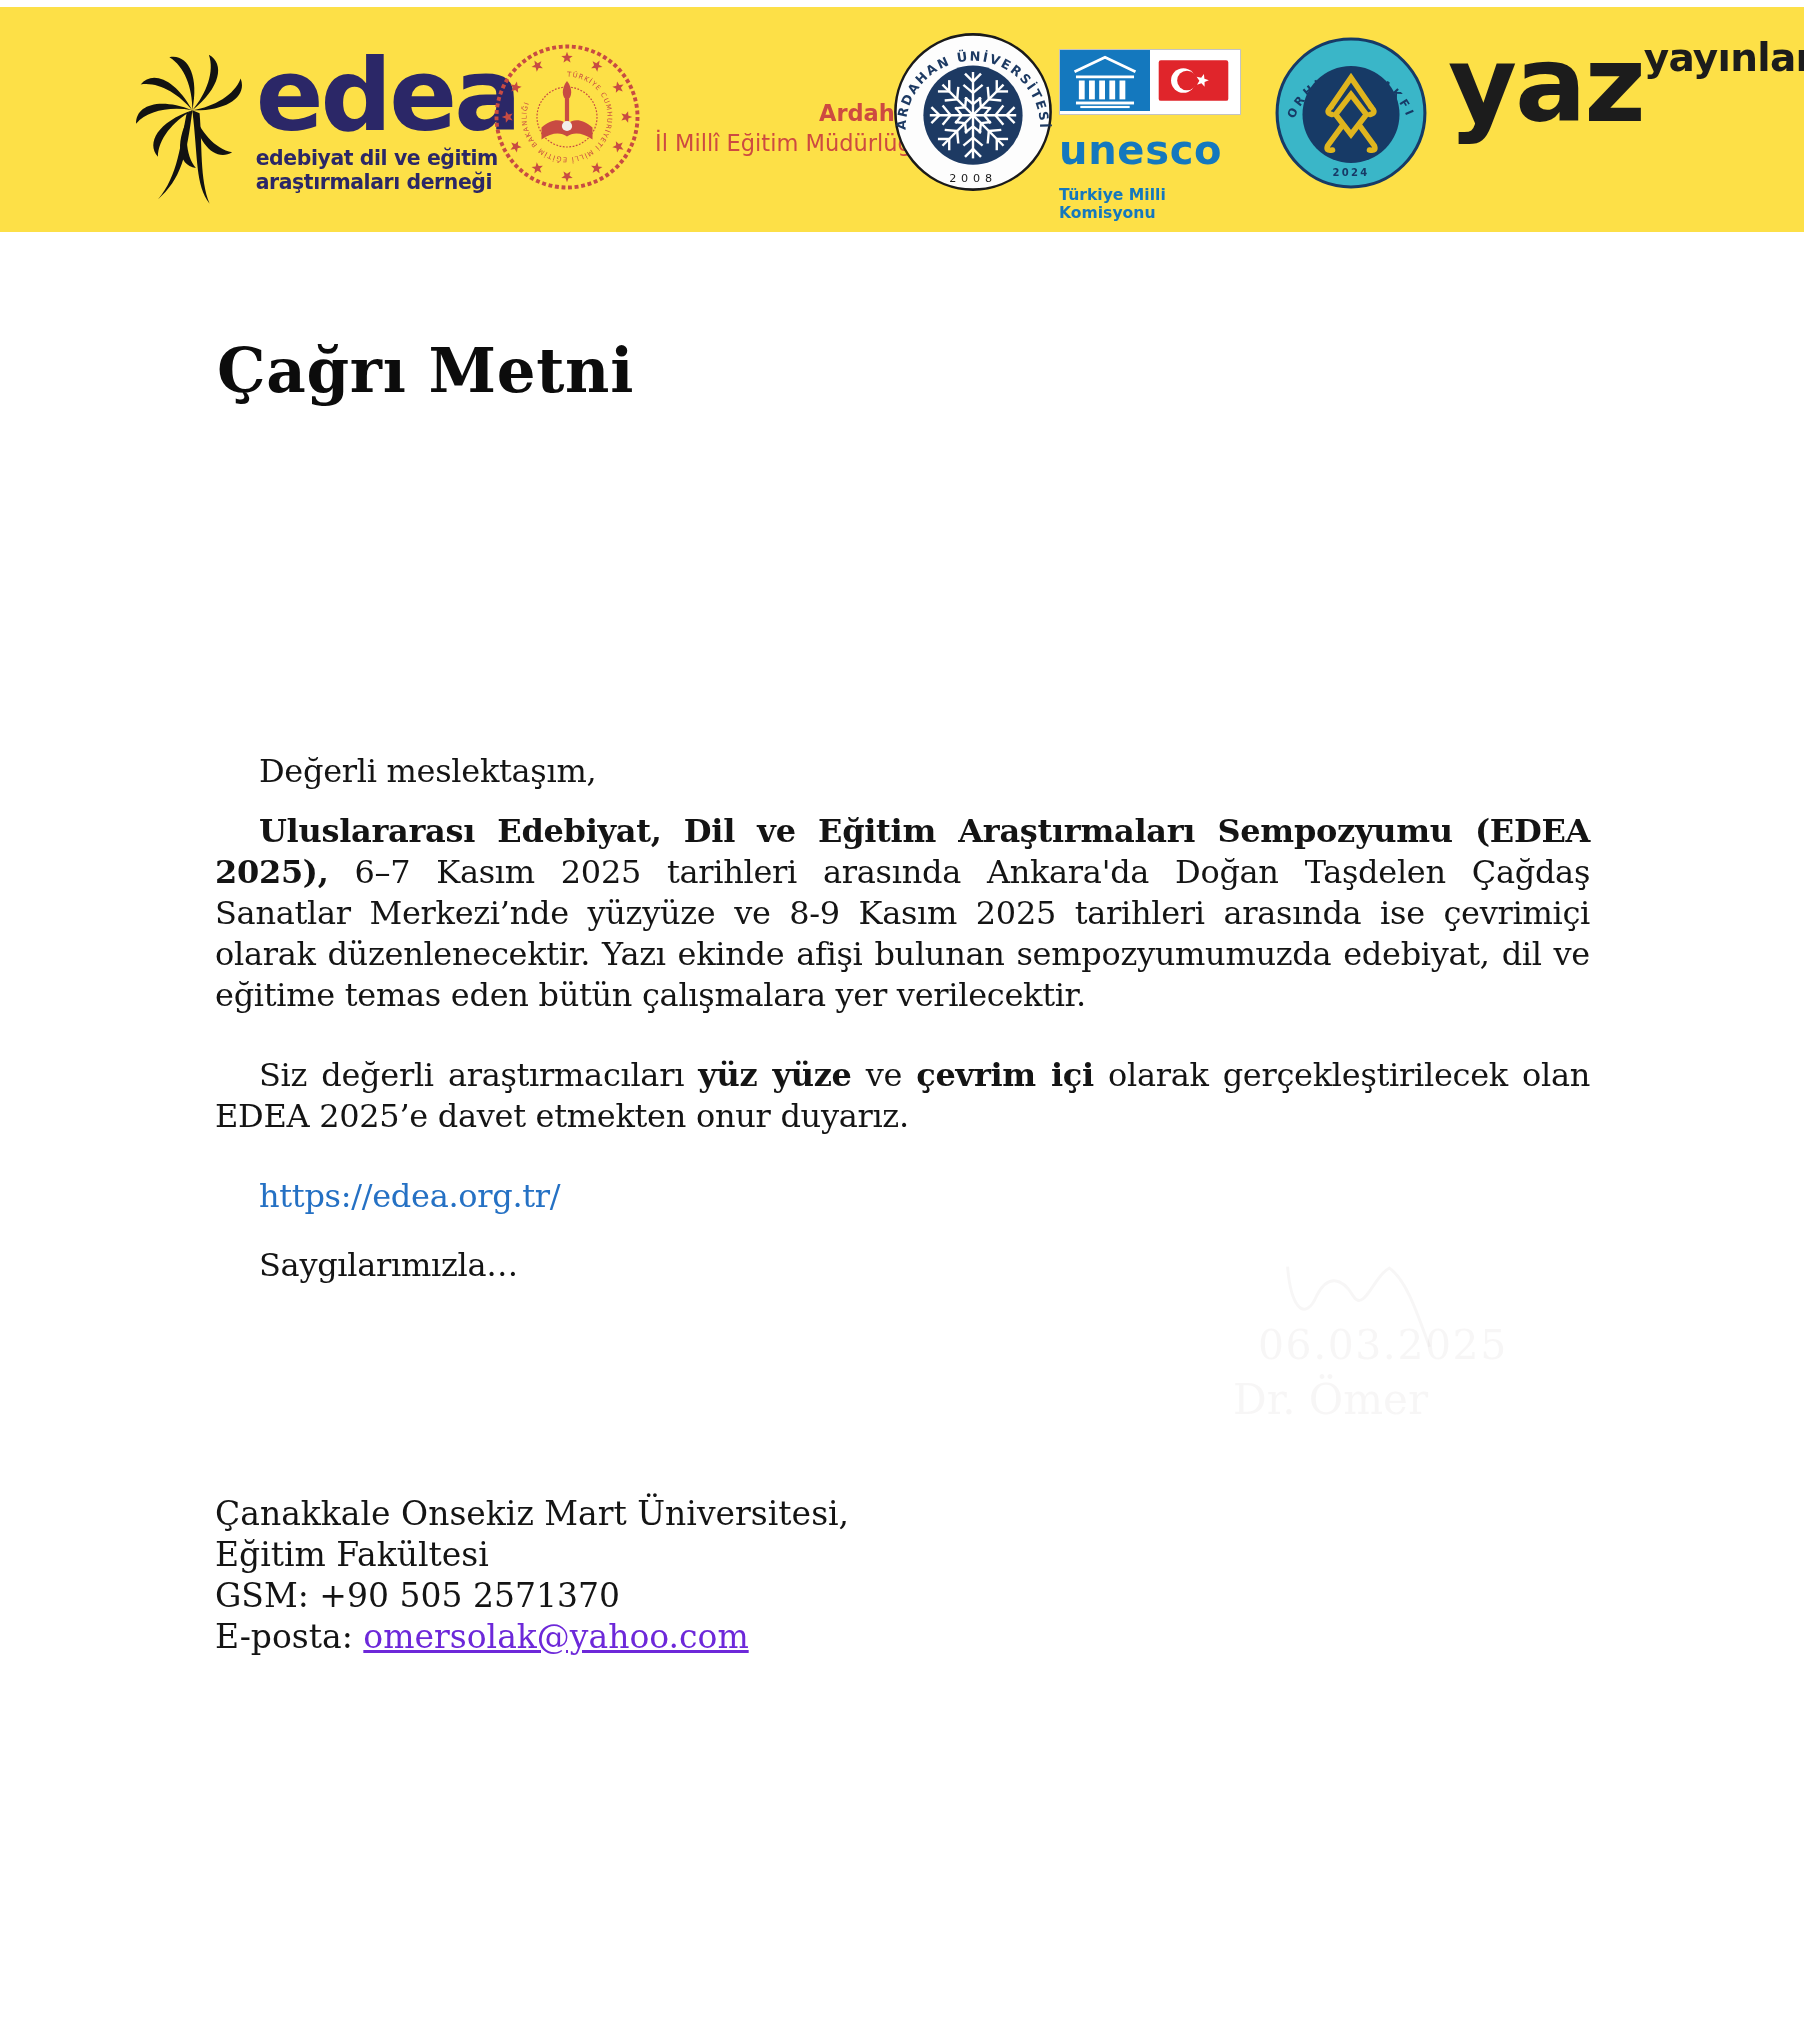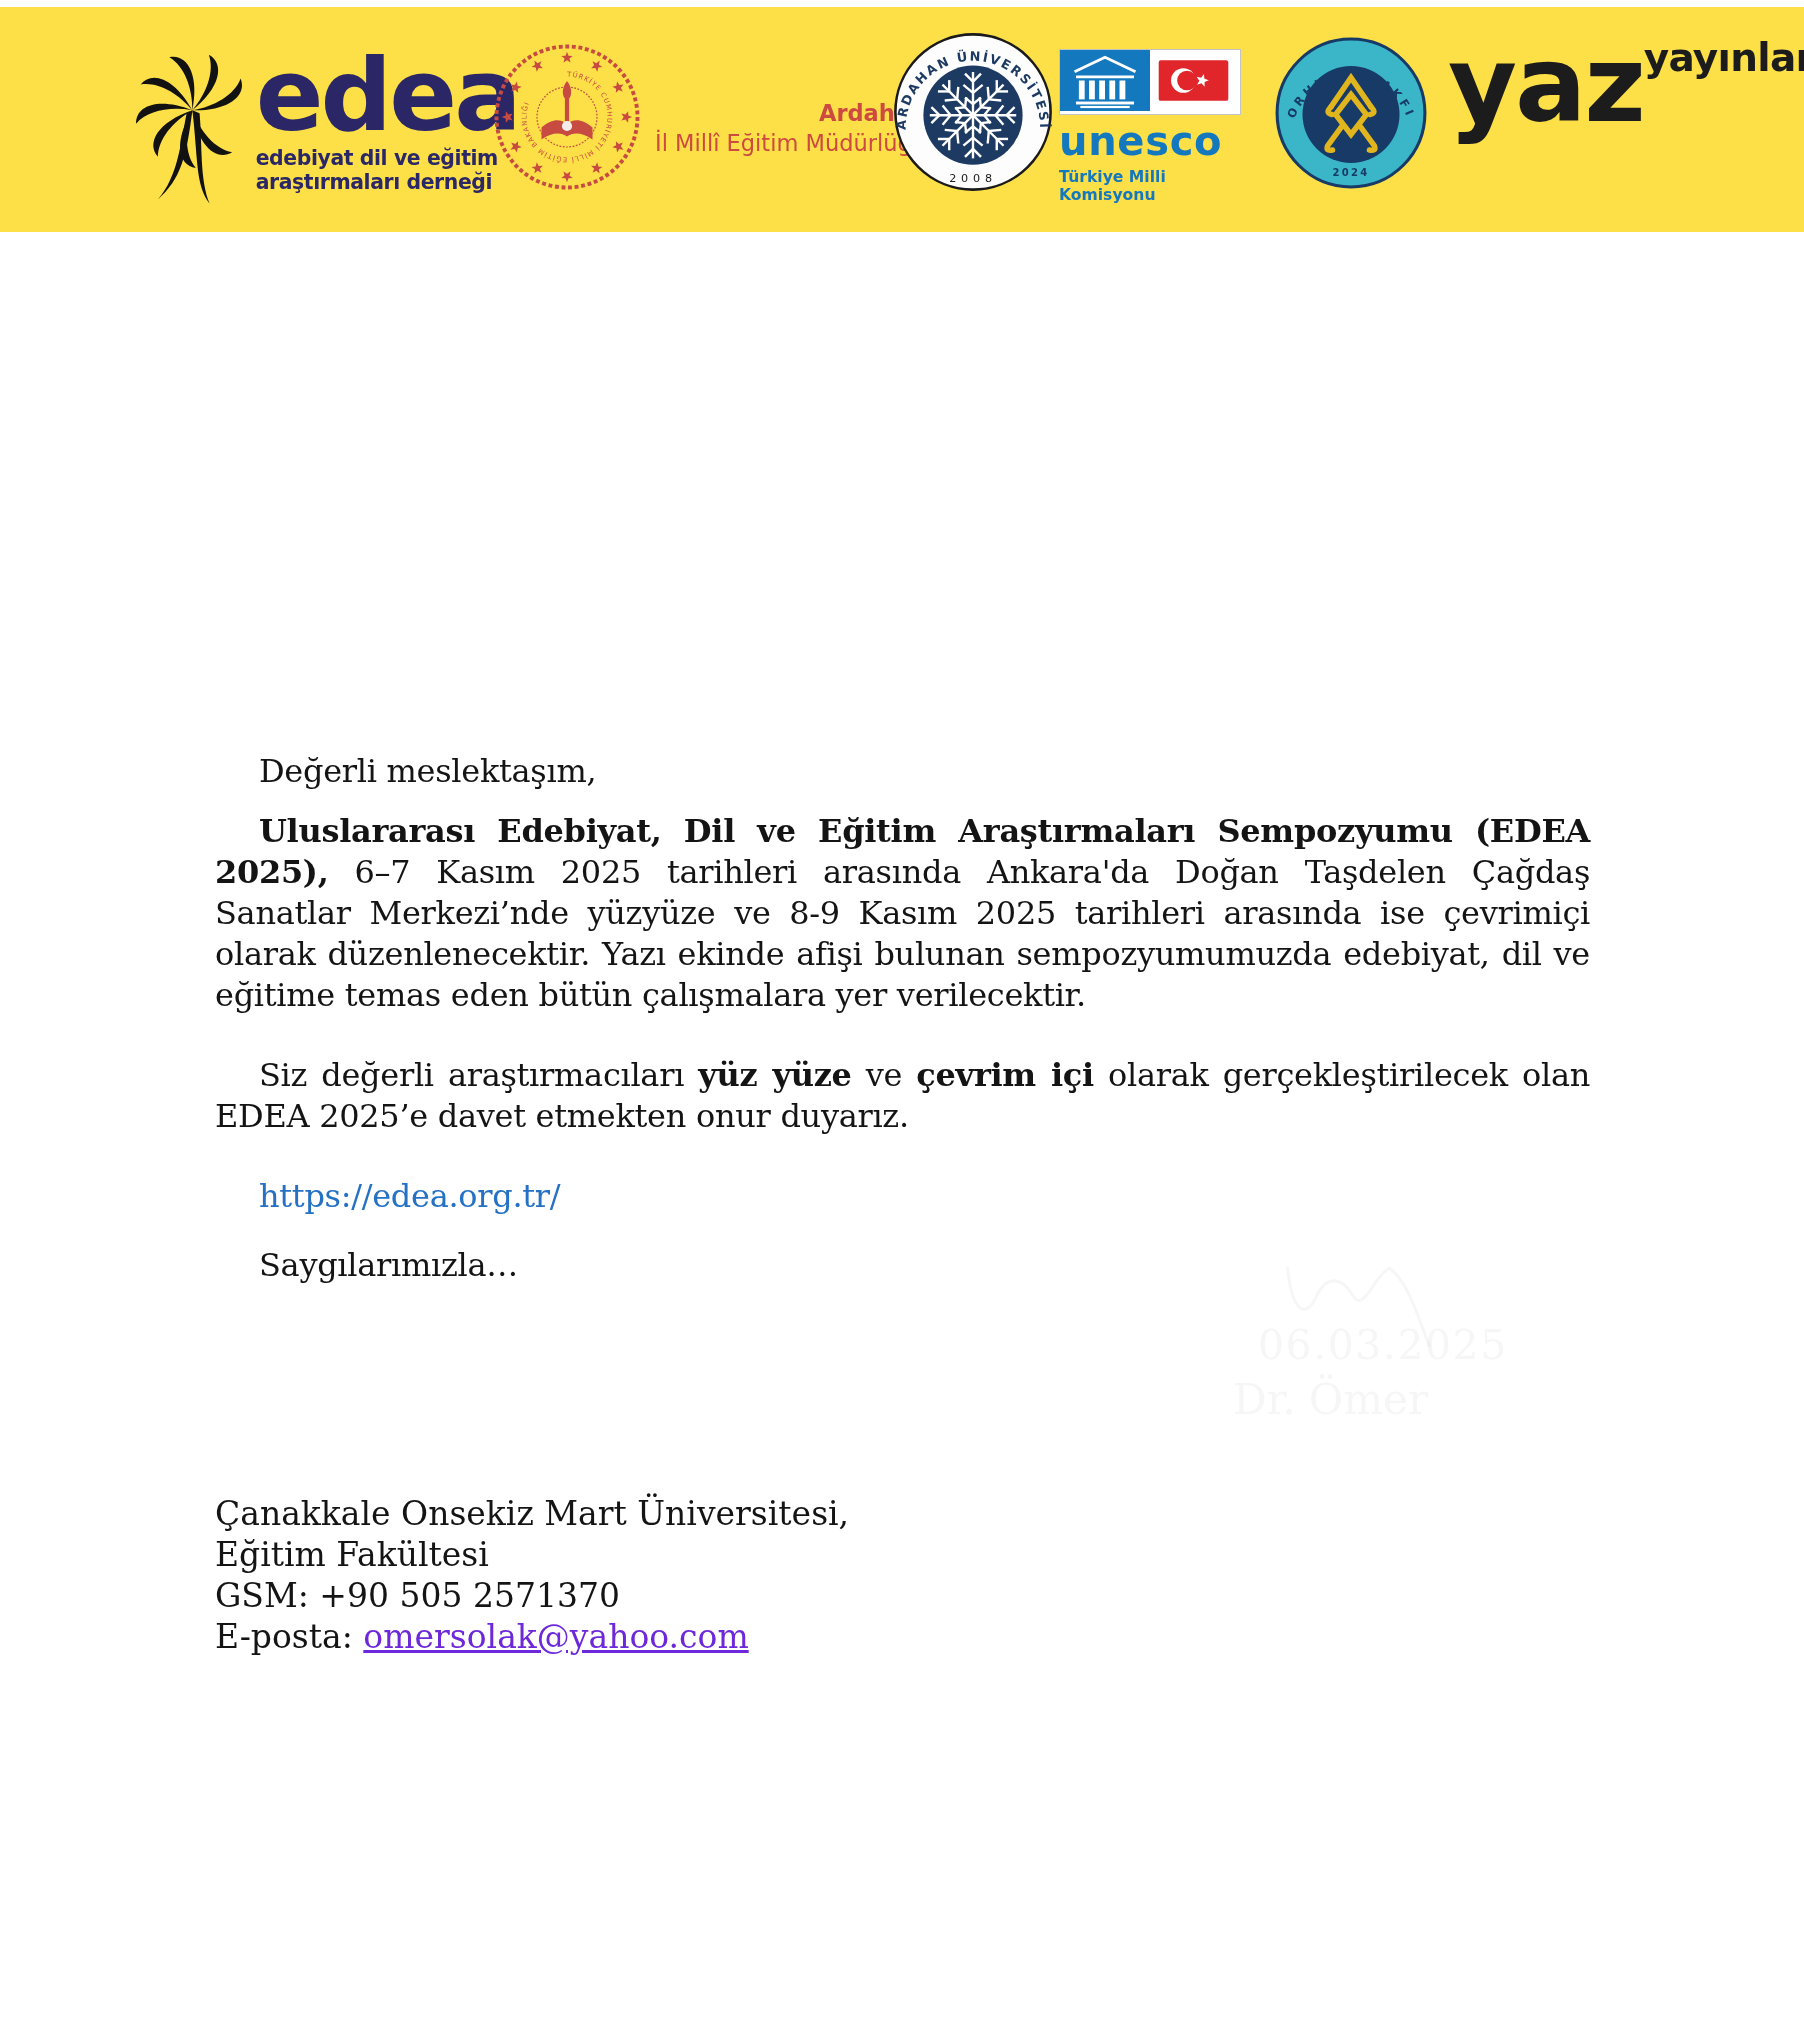--- a/index.html
+++ b/index.html
@@ -21,21 +21,21 @@
   
   .logo-meb{left:492px;top:35px;align-items:flex-start;}
   .meb-text{margin-left:13px;margin-top:57px;font-family:"DejaVu Sans",sans-serif;
             color:#cd4a41;font-size:22.5px;line-height:1.3;}
   .meb-region{font-weight:bold;text-align:right;}
 
   
   .logo-uni{left:893px;top:25px;}
 
   
-  .logo-unesco{left:1059px;top:42px;flex-direction:column;width:186px;}
+  .logo-unesco{left:1059px;top:42px;flex-direction:column;width:186px;gap:9px;}
   .unesco-frame{display:flex;border:1.5px solid #c3c3c3;background:#ffffff;width:180px;height:64px;}
   .unesco-word{font-family:"DejaVu Sans",sans-serif;font-weight:bold;color:#1478be;
                font-size:40px;line-height:1;margin-top:5.8px;letter-spacing:0.7px;}
   .unesco-committee{font-family:"DejaVu Sans",sans-serif;font-weight:bold;color:#1478be;
                     font-size:15.6px;margin-top:6.5px;letter-spacing:0px;}
 
   
   .logo-orhun{left:1274px;top:29px;}
 
   
@@ -231,20 +231,21 @@
         </svg>
       </span>
     </div>
 
     <div class="logo-group logo-yaz">
       <div class="yaz-word">yaz</div>
       <div class="yaz-line2">yayınları</div>
     </div>
   </div>
 
+  <h1 class="doc-title">Çağrı Metni</h1>
 
   <div class="letter">
     <p class="p-greeting">Değerli meslektaşım,</p>
 
     <p class="p-body"><b>Uluslararası Edebiyat, Dil ve Eğitim Araştırmaları Sempozyumu (EDEA 2025),</b><span> 6–7 Kasım 2025 tarihleri arasında Ankara'da Doğan Taşdelen Çağdaş Sanatlar Merkezi’nde yüzyüze ve 8-9 Kasım 2025 tarihleri arasında ise çevrimiçi olarak düzenlenecektir. Yazı ekinde afişi bulunan sempozyumumuzda edebiyat, dil ve eğitime temas eden bütün çalışmalara yer verilecektir.</span></p>
 
     <p class="p-body"><span>Siz değerli araştırmacıları </span><b>yüz yüze</b><span> ve </span><b>çevrim içi</b><span> olarak gerçekleştirilecek olan EDEA 2025’e davet etmekten onur duyarız.</span></p>
 
     <p class="p-link"><a class="doc-link" href="#">https://edea.org.tr/</a></p>
 

